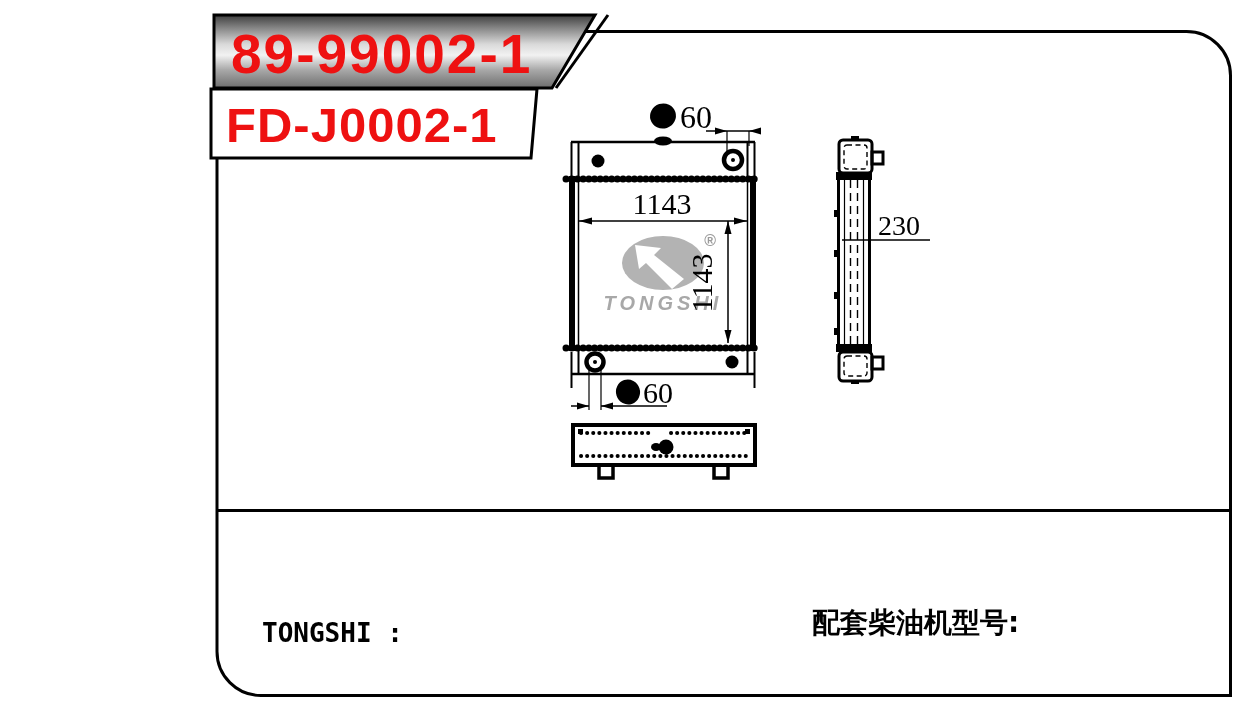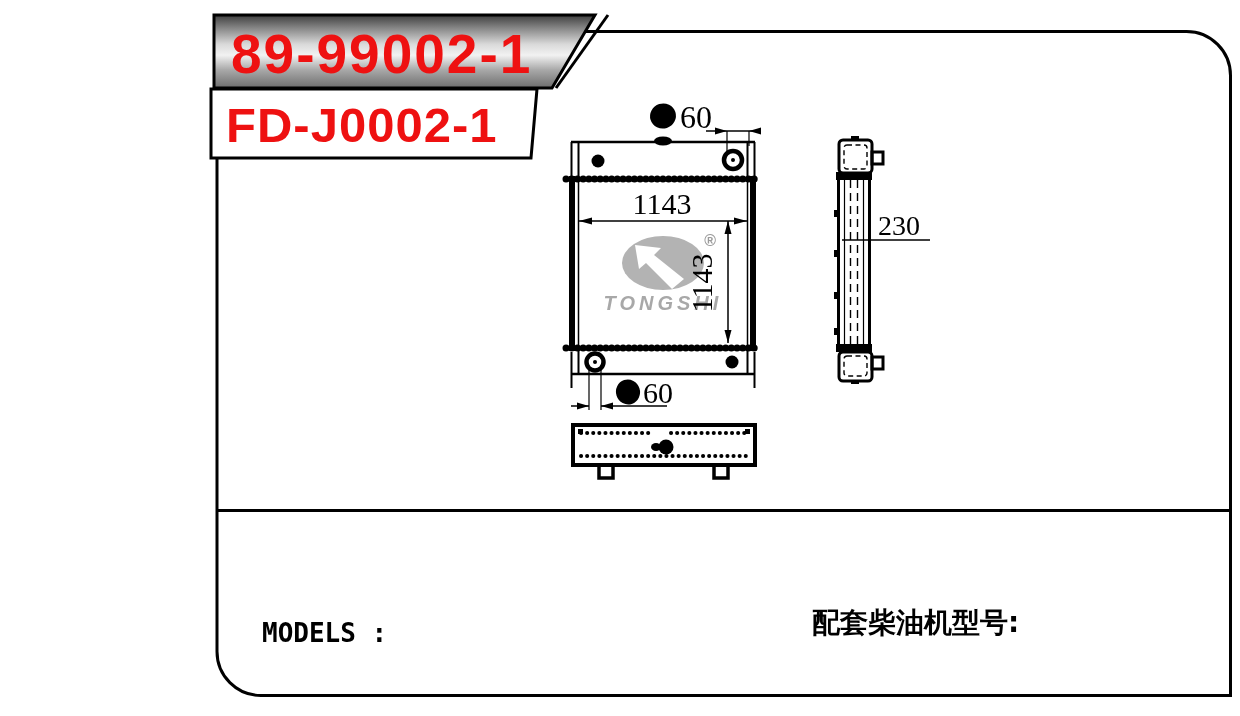--- a/index.html
+++ b/index.html
@@ -169,21 +169,21 @@
   <g>
     <line x1="608" y1="15" x2="556" y2="88" stroke="#000" stroke-width="3"></line>
     <polygon points="214,15 595,15 552,88 214,88" fill="url(#metal)" stroke="#000" stroke-width="3"></polygon>
     <text class="lbl-text" x="231" y="73" font-size="55" letter-spacing="2" fill="#ee1111">89-99002-1</text>
     <polygon points="211,89 537,89 531,158 211,158" fill="#ffffff" stroke="#000" stroke-width="3"></polygon>
     <text class="lbl-text" x="226" y="142" font-size="49" letter-spacing="1" fill="#ee1111">FD-J0002-1</text>
   </g>
 </svg>
 
   <div class="spec-en">
-    <div>MODELS :</div>
+    <div>TONGSHI :</div>
     
     
   </div>
 
   <div class="spec-cn">
     <div>配套柴油机型号:</div>
     
     
     
   </div>

